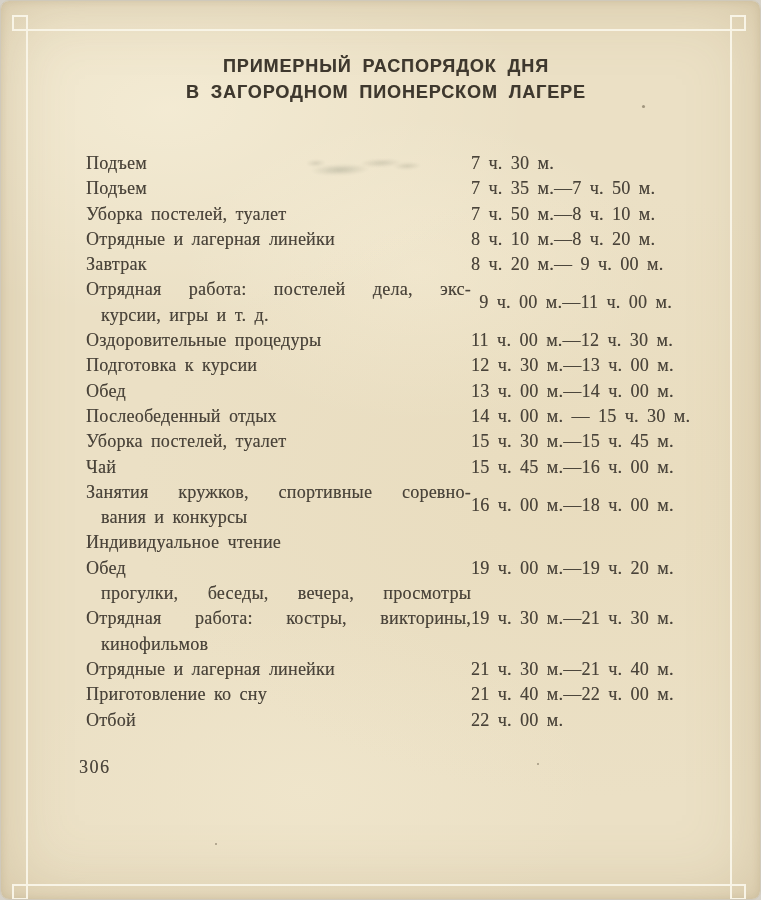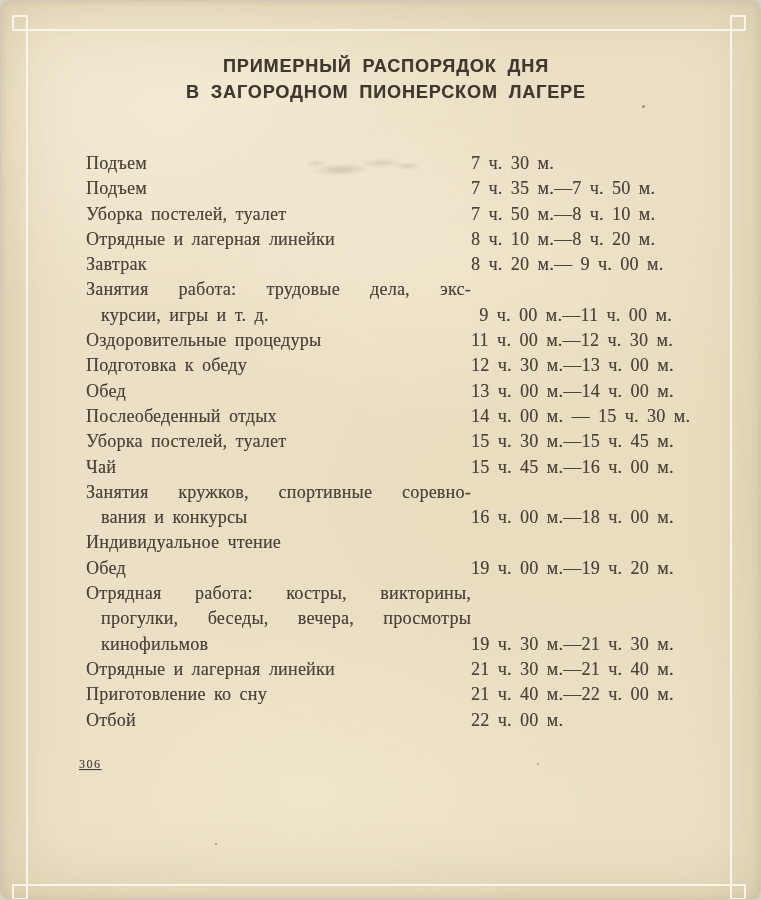--- a/index.html
+++ b/index.html
@@ -67,37 +67,36 @@
   }
 
   .schedule {
     position: absolute;
     left: 85px; top: 150px; width: 612px;
     font-size: 18px;
     line-height: 25.3px;
     letter-spacing: 0.25px;
     text-shadow: 0.25px 0.25px 0.35px rgba(60,50,35,0.45);
   }
-  .row { display: flex; align-items: flex-end; }
+  .row { display: flex; align-items: center; }
   .activity { flex: 0 0 385px; width: 385px; word-spacing: 3.5px; }
   .activity .line { display: block; }
   .activity .line.cont { padding-left: 15px; }
   .activity.multi .line:not(:last-child) {
     text-align: justify;
     text-align-last: justify;
   }
   .time { white-space: pre; word-spacing: 3.5px; }
 
   .pagenum {
     position: absolute;
     left: 78px; top: 756px;
-    font-size: 12px;
+    font-size: 18px;
     letter-spacing: 1.5px;
     text-shadow: 0.25px 0.25px 0.35px rgba(60,50,35,0.45);
-    text-decoration: underline;
   }
 
   .speck { position: absolute; border-radius: 50%; background: rgba(85,75,55,0.5); }
   .speck.s1 { left: 641px; top: 104px; width: 3px; height: 3px; }
   .speck.s2 { left: 536px; top: 762px; width: 2px; height: 2px; }
   .speck.s3 { left: 214px; top: 842px; width: 2px; height: 2px; }
 </style>
 </head>
 <body>
 
@@ -148,36 +147,36 @@
 
   <div class="row">
     <div class="activity">
           <span class="line">Завтрак</span>
         </div>
     <div class="time">8 ч. 20 м.— 9 ч. 00 м.</div>
   </div>
 
   <div class="row">
     <div class="activity multi">
-          <span class="line">Занятия работа: трудовые дела, экс-</span>
+          <span class="line">Отрядная работа: постелей дела, экс-</span>
           <span class="line cont">курсии, игры и т. д.</span>
         </div>
     <div class="time"> 9 ч. 00 м.—11 ч. 00 м.</div>
   </div>
 
   <div class="row">
     <div class="activity">
           <span class="line">Оздоровительные процедуры</span>
         </div>
     <div class="time">11 ч. 00 м.—12 ч. 30 м.</div>
   </div>
 
   <div class="row">
     <div class="activity">
-          <span class="line">Подготовка к обеду</span>
+          <span class="line">Подготовка к курсии</span>
         </div>
     <div class="time">12 ч. 30 м.—13 ч. 00 м.</div>
   </div>
 
   <div class="row">
     <div class="activity">
           <span class="line">Обед</span>
         </div>
     <div class="time">13 ч. 00 м.—14 ч. 00 м.</div>
   </div>
@@ -219,22 +218,22 @@
 
   <div class="row">
     <div class="activity">
           <span class="line">Обед</span>
         </div>
     <div class="time">19 ч. 00 м.—19 ч. 20 м.</div>
   </div>
 
   <div class="row">
     <div class="activity multi">
+          <span class="line cont">прогулки, беседы, вечера, просмотры</span>
           <span class="line">Отрядная работа: костры, викторины,</span>
-          <span class="line cont">прогулки, беседы, вечера, просмотры</span>
           <span class="line cont">кинофильмов</span>
         </div>
     <div class="time">19 ч. 30 м.—21 ч. 30 м.</div>
   </div>
 
   <div class="row">
     <div class="activity">
           <span class="line">Отрядные и лагерная линейки</span>
         </div>
     <div class="time">21 ч. 30 м.—21 ч. 40 м.</div>

